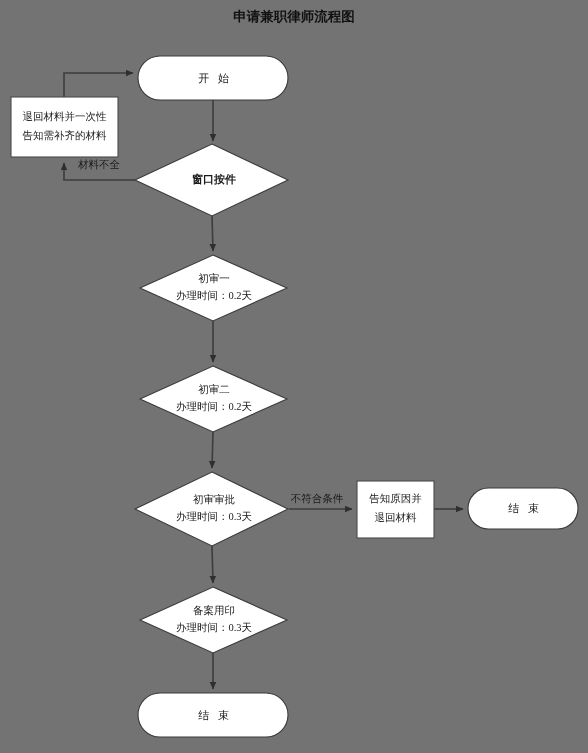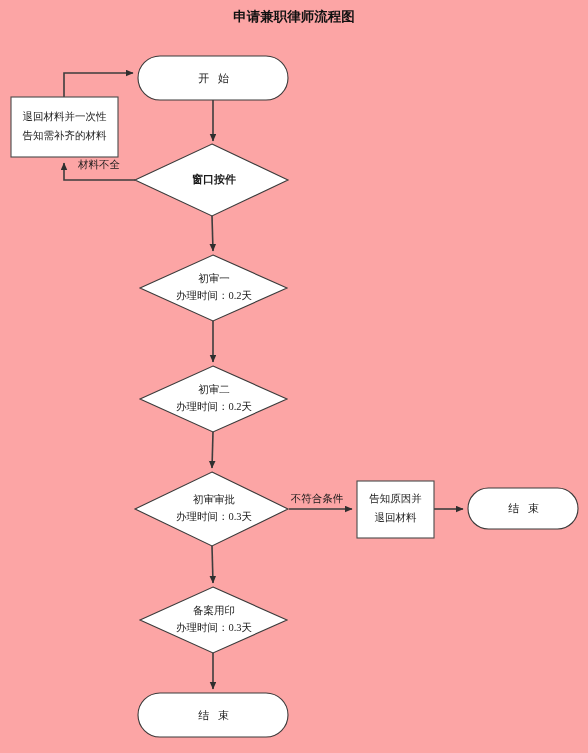--- a/index.html
+++ b/index.html
@@ -10,21 +10,21 @@
   body {
     width: 588px;
     height: 753px;
     font-family: "Liberation Serif", "DejaVu Serif", serif;
     overflow: hidden;
   }
   #flowchart-root {
     position: relative;
     width: 588px;
     height: 753px;
-    background: #fca5a5;
+    background: #737373;
   }
   svg.chart-svg {
     position: absolute;
     top: 0;
     left: 0;
     width: 588px;
     height: 753px;
   }
   .node-shape {
     fill: #ffffff;

